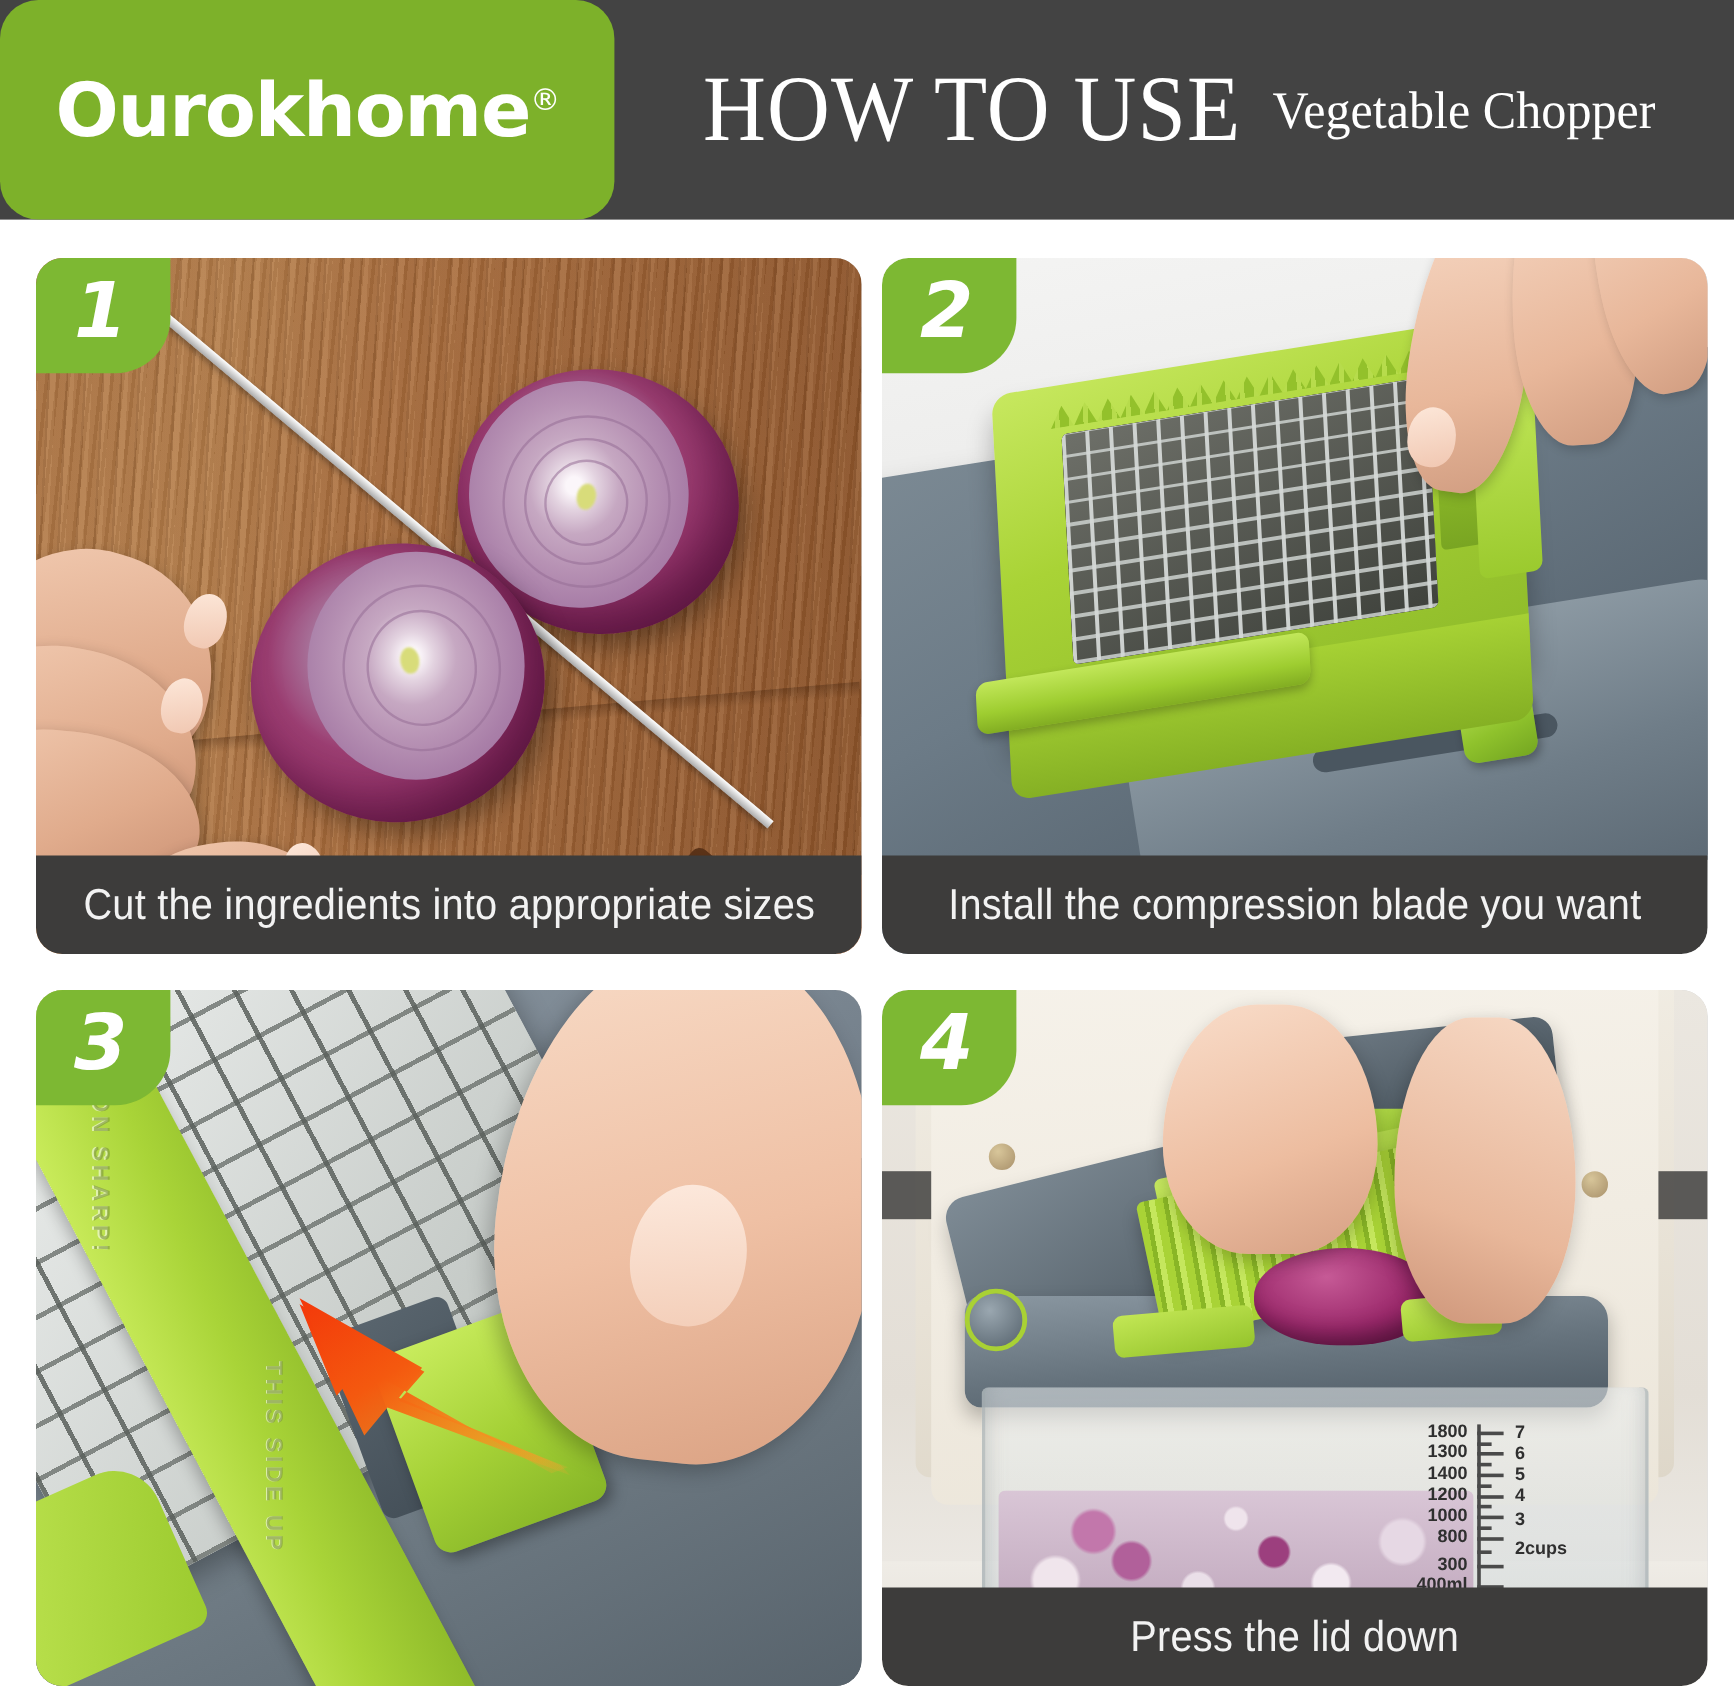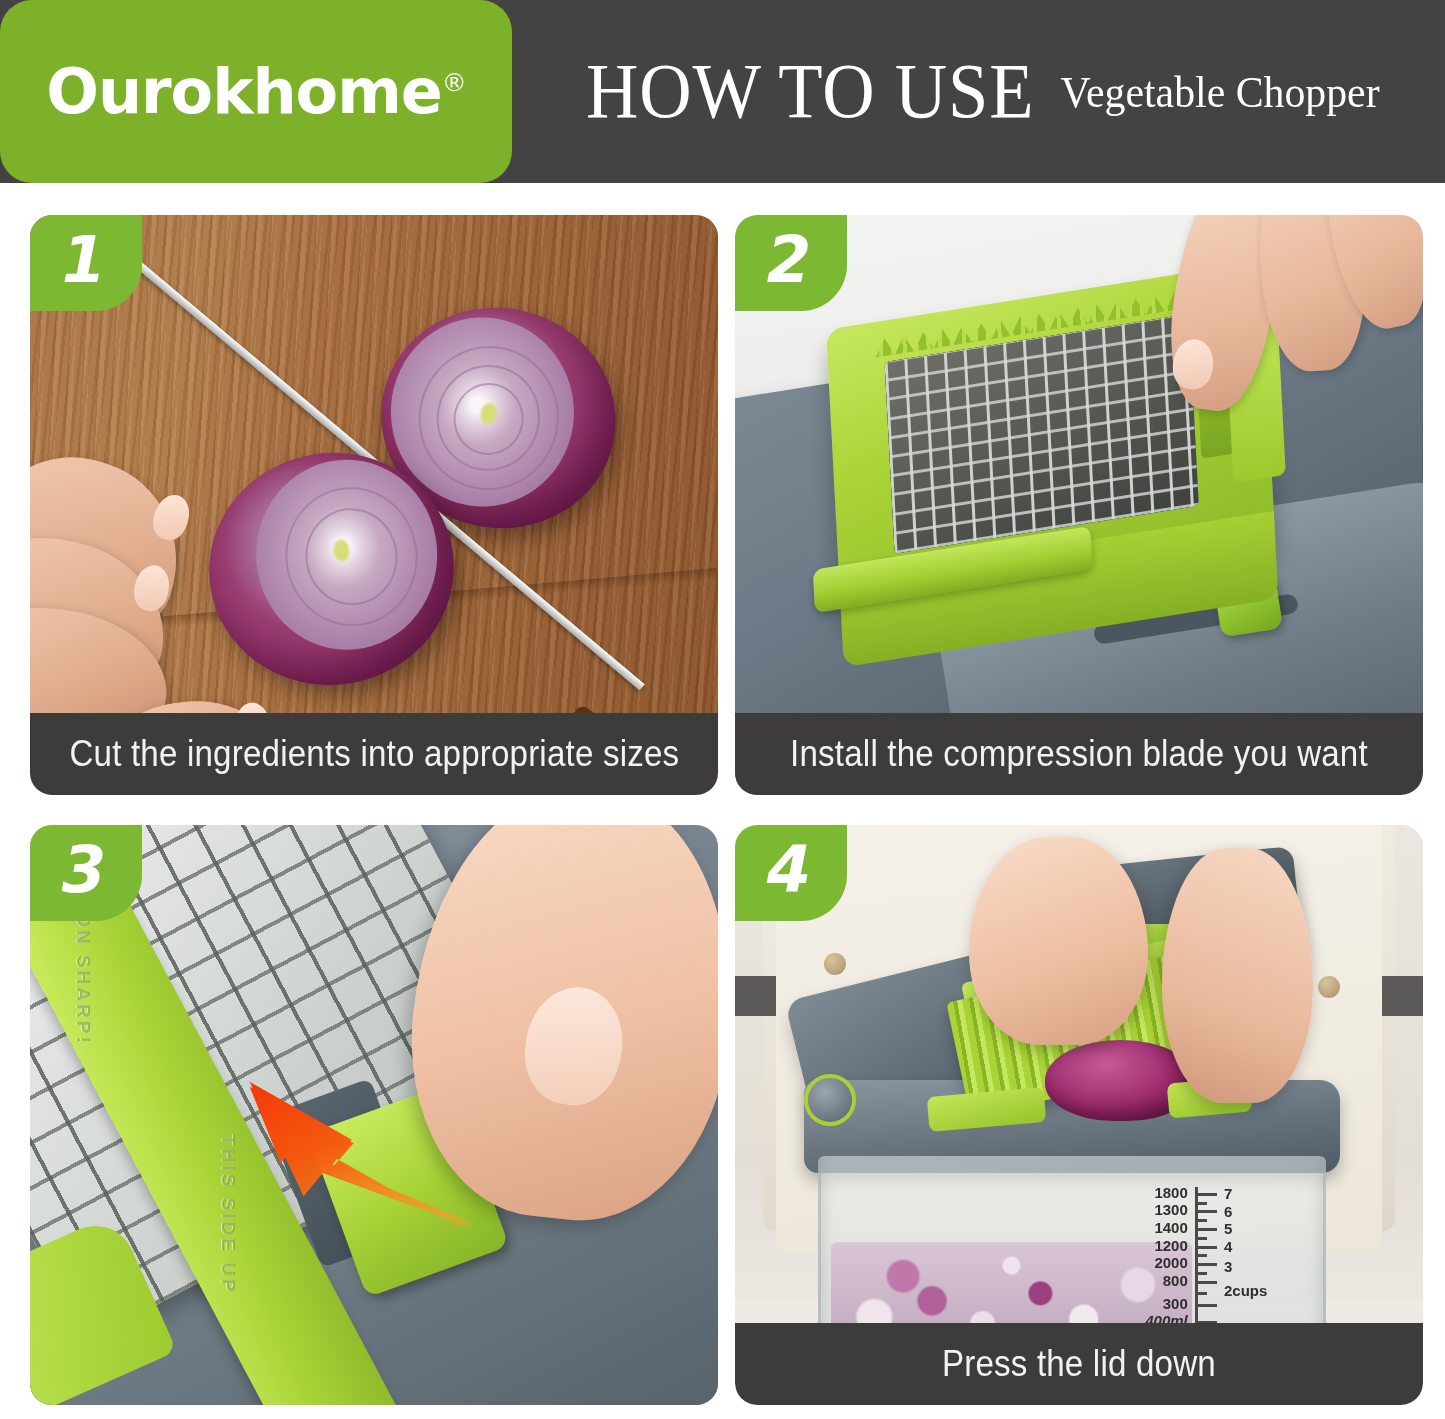--- a/index.html
+++ b/index.html
@@ -174,21 +174,21 @@
   .p4-onion{position:absolute;left:45%;top:37%;width:22%;height:14%;border-radius:50% 50% 46% 46%;
      background:radial-gradient(ellipse at 40% 30%,#c65a96,#9c2a6c 55%,#73174c);
      box-shadow:inset -8px -8px 18px rgba(40,5,30,.5);}
   .p4-green-l{position:absolute;left:28%;top:46%;width:17%;height:6%;border-radius:8px;
      background:linear-gradient(170deg,#c3e755,#95c42c);transform:rotate(-5deg);}
   .p4-green-r{position:absolute;left:63%;top:44%;width:12%;height:6%;border-radius:8px;
      background:linear-gradient(170deg,#c3e755,#95c42c);transform:rotate(-5deg);}
   .p4-tub{position:absolute;left:12%;top:57%;width:73%;height:34%;border-radius:6px 6px 14px 14px;
      background:linear-gradient(180deg,rgba(236,240,241,.55),rgba(206,214,217,.55));
      border:3px solid rgba(150,160,165,.55);border-top:none;
-     box-shadow:inset 0 -10px 18px rgba(120,130,135,.35);overflow:hidden;}
+     box-shadow:inset 0 -10px 18px rgba(120,130,135,.35);overflow:hidden;padding-left:48px;}
   .p4-chops{position:absolute;left:2%;bottom:2%;width:72%;height:54%;border-radius:6px;
      background:
        radial-gradient(circle at 12% 70%,#f0e5ec 0 5%,transparent 6%),
        radial-gradient(circle at 28% 55%,#b1609a 0 5%,transparent 6%),
        radial-gradient(circle at 42% 76%,#eadfe8 0 5%,transparent 6%),
        radial-gradient(circle at 58% 48%,#9c3f7e 0 5%,transparent 6%),
        radial-gradient(circle at 70% 72%,#f2e9f0 0 5%,transparent 6%),
        radial-gradient(circle at 20% 32%,#c277ab 0 5%,transparent 6%),
        radial-gradient(circle at 50% 22%,#efe4ec 0 4%,transparent 5%),
        radial-gradient(circle at 85% 40%,#e6d8e4 0 5%,transparent 6%),
@@ -385,24 +385,24 @@
             <div class="tick minor" style="top:58%;"></div>
             <div class="tick major" style="top:64%;"></div>
             <div class="tick minor" style="top:72%;"></div>
             <div class="tick major" style="top:80%;"></div>
             <div class="tick major" style="top:92%;"></div>
 
             <span class="ml-lab" style="top:4%;">1800</span>
             <span class="ml-lab" style="top:16%;">1300</span>
             <span class="ml-lab" style="top:28%;">1400</span>
             <span class="ml-lab" style="top:40%;">1200</span>
-            <span class="ml-lab" style="top:52%;">2000</span>
+            <span class="ml-lab" style="top:52%;">1000</span>
             <span class="ml-lab" style="top:64%;">800</span>
             <span class="ml-lab" style="top:80%;">300</span>
-            <span class="ml-lab" style="top:92%;font-style:italic;">400ml</span>
+            <span class="ml-lab" style="top:92%;">400ml</span>
 
             <span class="cup-lab" style="top:5%;">7</span>
             <span class="cup-lab" style="top:17%;">6</span>
             <span class="cup-lab" style="top:29%;">5</span>
             <span class="cup-lab" style="top:41%;">4</span>
             <span class="cup-lab" style="top:55%;">3</span>
             <span class="cup-lab" style="top:71%;">2cups</span>
           </div>
         </div>
 

